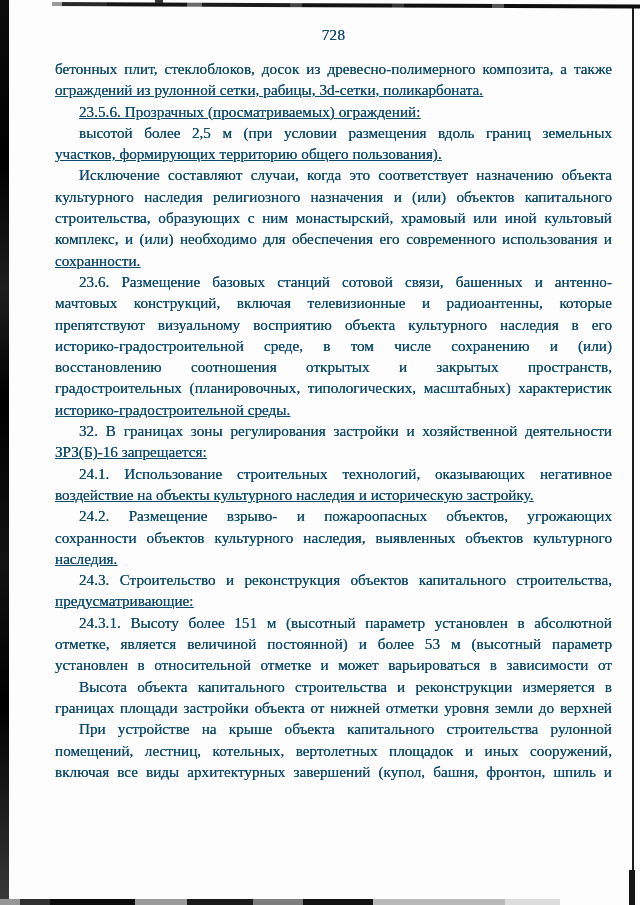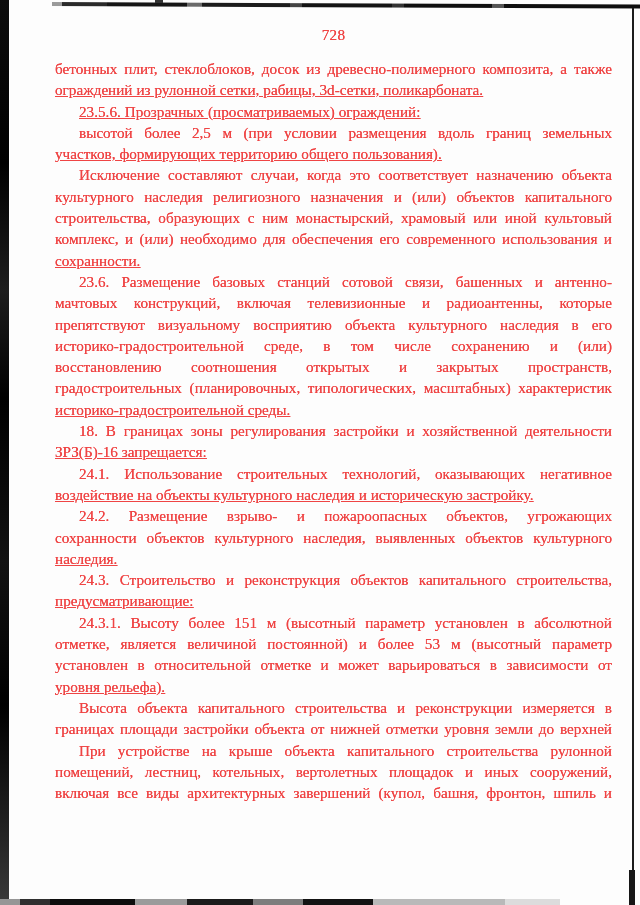--- a/index.html
+++ b/index.html
@@ -3,21 +3,21 @@
 <meta charset="utf-8">
 <style>
   html, body { margin: 0; padding: 0; background: #ffffff; }
   .page {
     position: relative;
     width: 640px;
     height: 905px;
     background: #fdfdfd;
     overflow: hidden;
     font-family: "Liberation Serif", "DejaVu Serif", serif;
-    color: #ef4444;
+    color: #0c4a6e;
   }
   
   .edge-left {
     position: absolute; left: 0; top: 0; width: 9px; height: 905px;
     background: linear-gradient(180deg,
       #0d0d0d 0%, #000 18%, #1e1e1e 32%, #000 44%,
       #121212 62%, #000 78%, #262626 93%, #3a3a3a 100%);
   }
   .edge-top {
     position: absolute; left: 52px; top: 2px; width: 588px; height: 4px;
@@ -112,21 +112,21 @@
       <div class="ln ind">23.6. Размещение базовых станций сотовой связи, башенных и антенно-</div>
       <div class="ln">мачтовых конструкций, включая телевизионные и радиоантенны, которые</div>
       <div class="ln">препятствуют визуальному восприятию объекта культурного наследия в его</div>
       <div class="ln">историко-градостроительной среде, в том числе сохранению и (или)</div>
       <div class="ln">восстановлению соотношения открытых и закрытых пространств,</div>
       <div class="ln">градостроительных (планировочных, типологических, масштабных) характеристик</div>
       <div class="ln end">историко-градостроительной среды.</div>
     </div>
 
     <div>
-      <div class="ln ind">18. В границах зоны регулирования застройки и хозяйственной деятельности</div>
+      <div class="ln ind">32. В границах зоны регулирования застройки и хозяйственной деятельности</div>
       <div class="ln end">ЗРЗ(Б)-16 запрещается:</div>
     </div>
 
     <div>
       <div class="ln ind">24.1. Использование строительных технологий, оказывающих негативное</div>
       <div class="ln end">воздействие на объекты культурного наследия и историческую застройку.</div>
     </div>
 
     <div>
       <div class="ln ind">24.2. Размещение взрыво- и пожароопасных объектов, угрожающих</div>
@@ -136,21 +136,20 @@
 
     <div>
       <div class="ln ind">24.3. Строительство и реконструкция объектов капитального строительства,</div>
       <div class="ln end">предусматривающие:</div>
     </div>
 
     <div>
       <div class="ln ind">24.3.1. Высоту более 151 м (высотный параметр установлен в абсолютной</div>
       <div class="ln">отметке, является величиной постоянной) и более 53 м (высотный параметр</div>
       <div class="ln">установлен в относительной отметке и может варьироваться в зависимости от</div>
-      <div class="ln end">уровня рельефа).</div>
     </div>
 
     <div>
       <div class="ln ind">Высота объекта капитального строительства и реконструкции измеряется в</div>
       <div class="ln">границах площади застройки объекта от нижней отметки уровня земли до верхней</div>
     </div>
 
     <div>
       <div class="ln ind">При устройстве на крыше объекта капитального строительства рулонной</div>
       <div class="ln">помещений, лестниц, котельных, вертолетных площадок и иных сооружений,</div>

